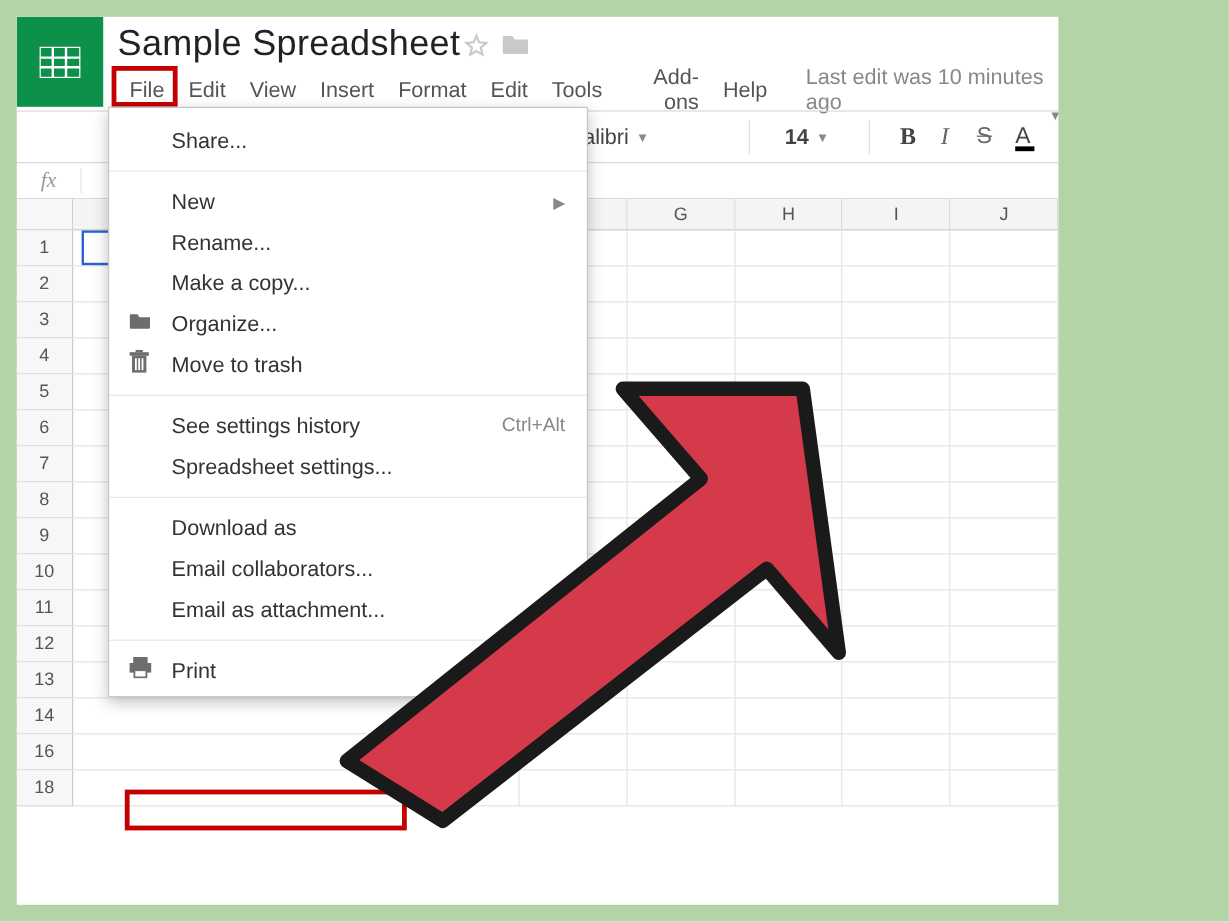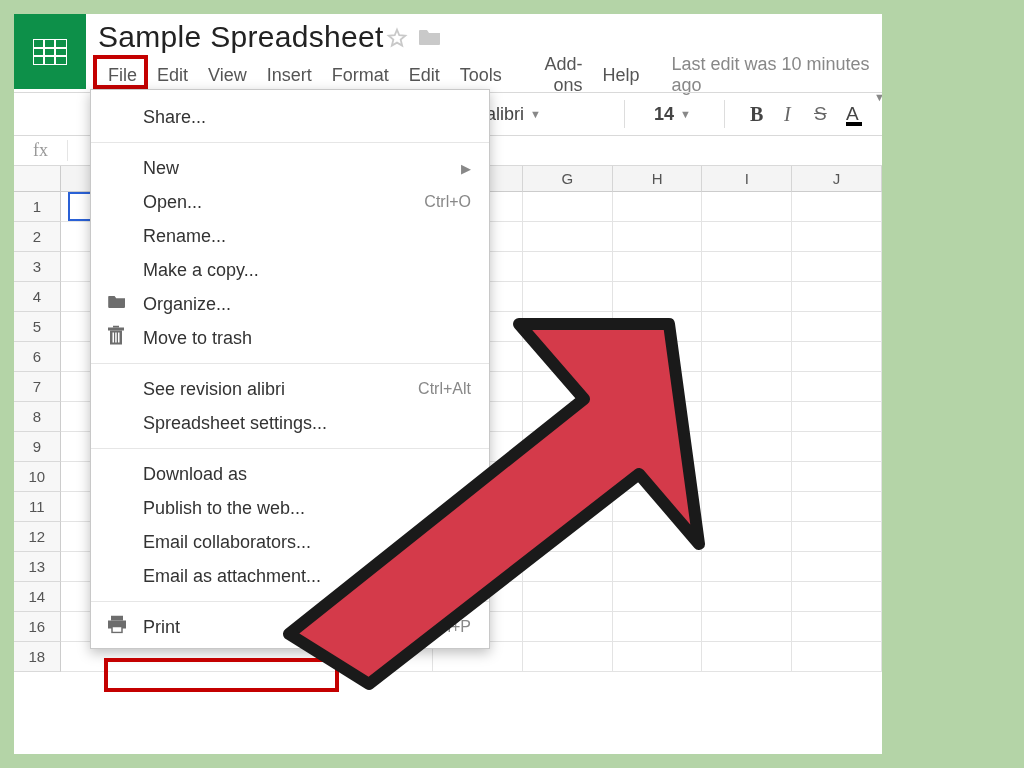--- a/index.html
+++ b/index.html
@@ -99,20 +99,21 @@
     position: absolute;
     left: 0; top:122px;
     height: 30px; width:100%;
     border-bottom: 1px solid #d9d9d9;
     display:flex;
     align-items:center;
   }
   .fx {
     width: 54px;
     text-align:center;
+    font-style: italic;
     color:#999;
     font-family: "Times New Roman", serif;
     font-size:18px;
     border-right:1px solid #e5e5e5;
   }
   
   .grid {
     position: absolute;
     left: 0; top:152px;
     width: 100%;
@@ -452,24 +453,20 @@
   <div class="dropdown">
     <div class="dd-item">
         <span>Share...</span>
       </div>
     <div class="dd-sep"></div>
     <div class="dd-item">
         <span>New</span>
         <span class="submenu-arrow">▶</span>
       </div>
     <div class="dd-item">
-        <span>Open...</span>
-        <span class="shortcut">Ctrl+O</span>
-      </div>
-    <div class="dd-item">
         <span>Rename...</span>
       </div>
     <div class="dd-item">
         <span>Make a copy...</span>
       </div>
     <div class="dd-item">
       <span class="left-icon"><svg width="20" height="16" viewBox="0 0 24 20">
             <path fill="#6d6d6d" d="M2 3h7l2 3h11v11a1 1 0 0 1-1 1H2a1 1 0 0 1-1-1V4a1 1 0 0 1 1-1z"></path>
           </svg></span>
       <span>Organize...</span>
@@ -480,32 +477,29 @@
             <rect x="1" y="2" width="16" height="3" fill="#6d6d6d"></rect>
             <rect x="6" y="0" width="6" height="2" fill="#6d6d6d"></rect>
             <rect x="5.5" y="7" width="1.5" height="10" fill="#fff"></rect>
             <rect x="8.2" y="7" width="1.5" height="10" fill="#fff"></rect>
             <rect x="11" y="7" width="1.5" height="10" fill="#fff"></rect>
           </svg></span>
       <span>Move to trash</span>
     </div>
     <div class="dd-sep"></div>
     <div class="dd-item">
-        <span>See revision alibri</span>
+        <span>See settings history</span>
         <span class="shortcut">Ctrl+Alt</span>
       </div>
     <div class="dd-item">
         <span>Spreadsheet settings...</span>
       </div>
     <div class="dd-sep"></div>
     <div class="dd-item">
         <span>Download as</span>
-      </div>
-    <div class="dd-item">
-        <span>Publish to the web...</span>
       </div>
     <div class="dd-item">
         <span>Email collaborators...</span>
       </div>
     <div class="dd-item">
         <span>Email as attachment...</span>
       </div>
     <div class="dd-sep"></div>
     <div class="dd-item">
       <span class="left-icon"><svg width="20" height="18" viewBox="0 0 20 18">

